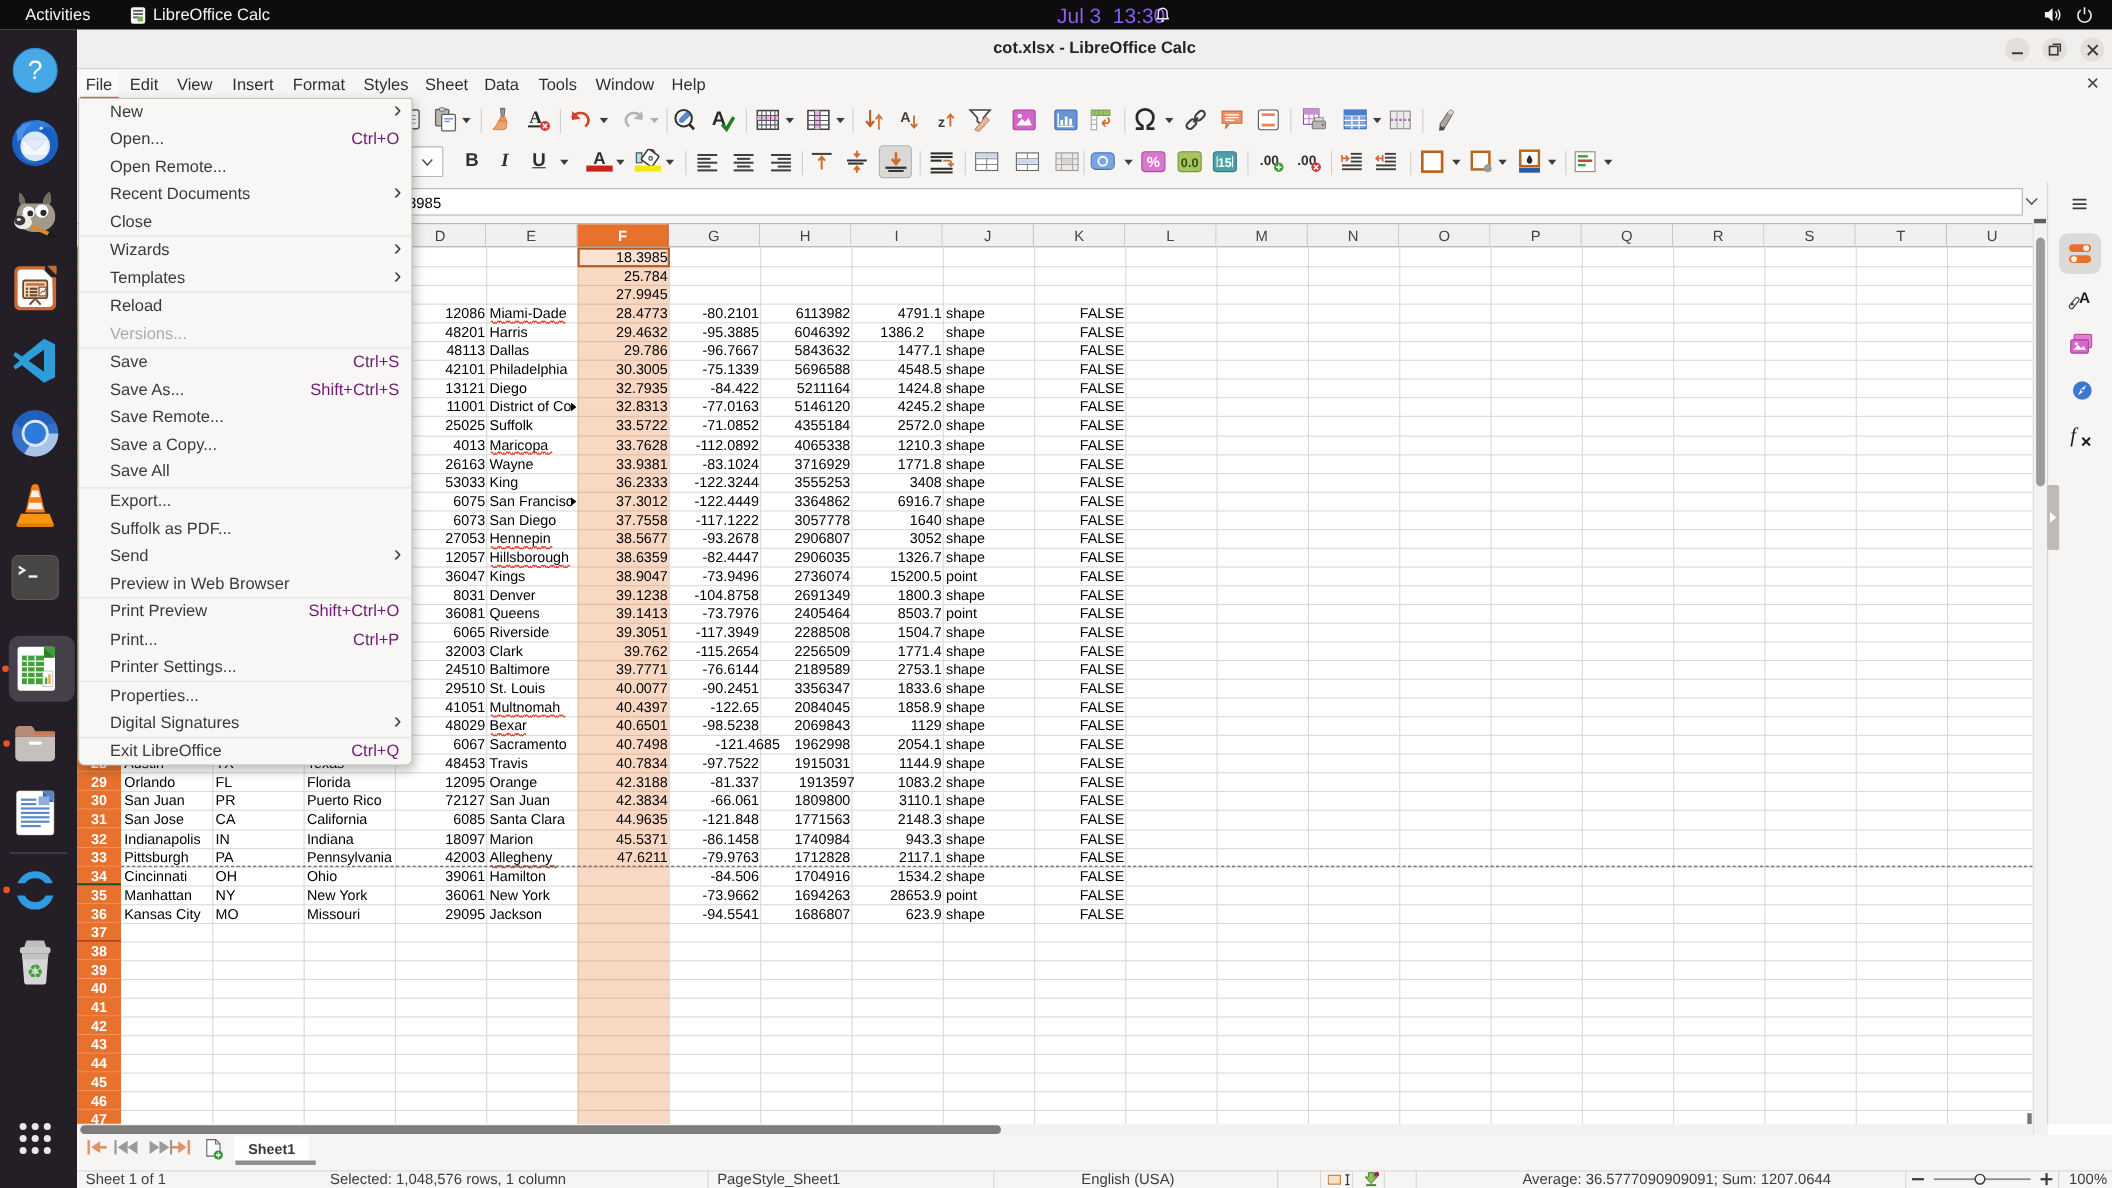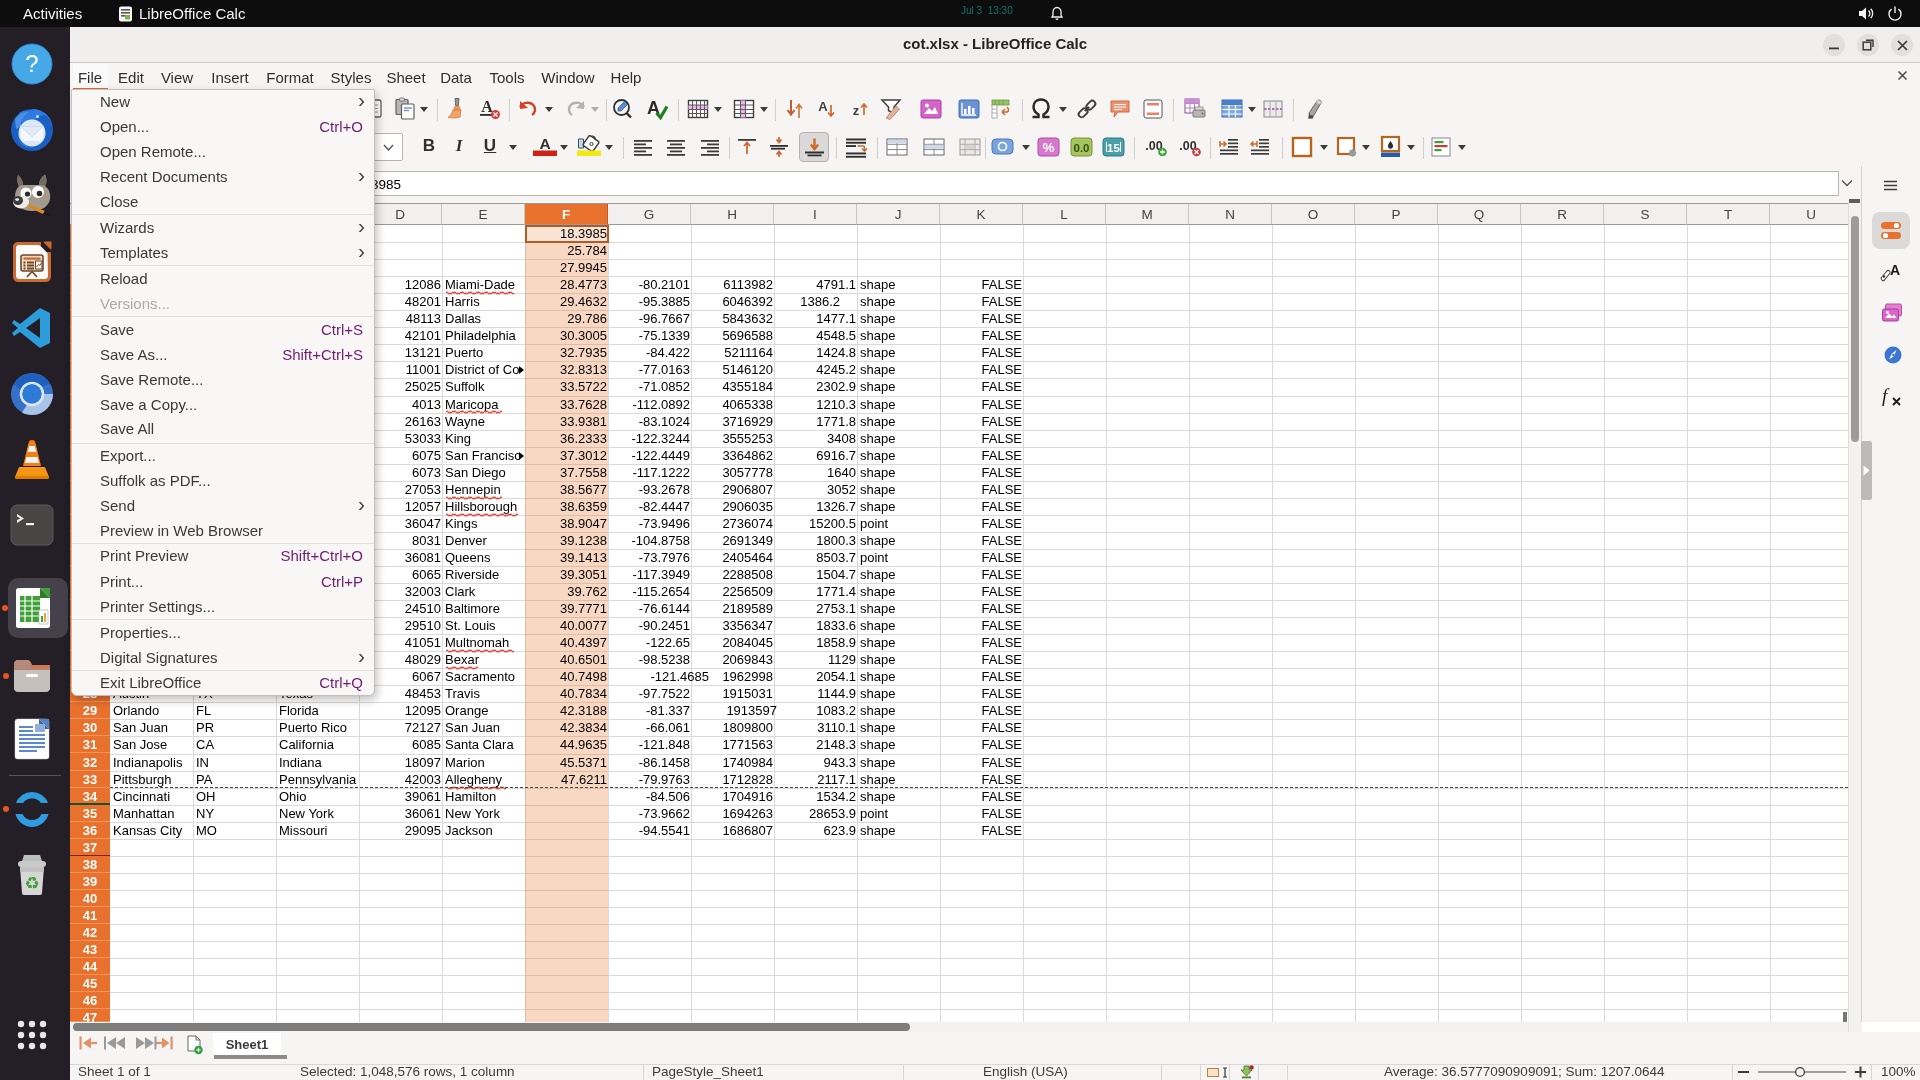--- a/index.html
+++ b/index.html
@@ -24,21 +24,21 @@
 <div class="abs" style="left:0;top:0;width:1920px;height:27px;background:#0d0d0d"></div>
 <div class="abs" style="left:23px;top:5px;font-size:15px;color:#f5f5f5">Activities</div>
 <svg class="abs" style="left:118px;top:6px" width="15" height="16">
     <rect x="1" y="0.5" width="13" height="15" rx="2" fill="#f6f6f6"></rect>
     <rect x="3" y="3" width="9" height="1.6" fill="#5a5a5a"></rect>
     <rect x="3" y="6" width="9" height="1.6" fill="#5a5a5a"></rect>
     <rect x="3" y="9" width="5" height="1.6" fill="#5a5a5a"></rect>
     <rect x="7" y="9" width="5" height="4.5" fill="#7ab648"></rect>
   </svg>
 <div class="abs" style="left:139px;top:5px;font-size:15px;color:#f5f5f5">LibreOffice Calc</div>
-<div class="abs" style="left:961px;top:5px;font-size:10px;color:#0f766e">Jul 3&nbsp; 13:30</div>
+<div class="abs" style="left:961px;top:5px;font-size:19px;color:#8b5cf6">Jul 3&nbsp; 13:30</div>
 <svg class="abs" style="left:1049px;top:6px" width="16" height="16" viewBox="0 0 16 16">
     <path d="M8 1.5 C5.5 1.5 4 3.5 4 6 L4 9 L3 11 L13 11 L12 9 L12 6 C12 3.5 10.5 1.5 8 1.5 Z" fill="none" stroke="#f0f0f0" stroke-width="1.3"></path>
     <path d="M6.5 12.5 a1.5 1.5 0 0 0 3 0" fill="#f0f0f0"></path>
   </svg>
 <svg class="abs" style="left:1858px;top:6px" width="17" height="15" viewBox="0 0 17 15">
     <path d="M1 5 L4 5 L8 1.5 L8 13.5 L4 10 L1 10 Z" fill="#f2f2f2"></path>
     <path d="M10.5 4.5 a4 4 0 0 1 0 6" fill="none" stroke="#f2f2f2" stroke-width="1.3"></path>
     <path d="M12.8 2.8 a7 7 0 0 1 0 9.4" fill="none" stroke="#f2f2f2" stroke-width="1.3"></path>
   </svg>
 <svg class="abs" style="left:1887px;top:5px" width="16" height="17" viewBox="0 0 16 17">
@@ -722,21 +722,21 @@
 <div class="cell num" style="left:940px;top:310px;width:82px">FALSE</div>
 <div class="cell num" style="left:359px;top:327px;width:82px">42101</div>
 <div class="cell" style="left:445px;top:327px">Philadelphia</div>
 <div class="cell num" style="left:525px;top:327px;width:82px">30.3005</div>
 <div class="cell num" style="left:608px;top:327px;width:82px">-75.1339</div>
 <div class="cell num" style="left:691px;top:327px;width:82px">5696588</div>
 <div class="cell num" style="left:774px;top:327px;width:82px">4548.5</div>
 <div class="cell" style="left:860px;top:327px">shape</div>
 <div class="cell num" style="left:940px;top:327px;width:82px">FALSE</div>
 <div class="cell num" style="left:359px;top:344px;width:82px">13121</div>
-<div class="cell" style="left:445px;top:344px">Puerto</div>
+<div class="cell" style="left:445px;top:344px">Diego</div>
 <div class="cell num" style="left:525px;top:344px;width:82px">32.7935</div>
 <div class="cell num" style="left:608px;top:344px;width:82px">-84.422</div>
 <div class="cell num" style="left:691px;top:344px;width:82px">5211164</div>
 <div class="cell num" style="left:774px;top:344px;width:82px">1424.8</div>
 <div class="cell" style="left:860px;top:344px">shape</div>
 <div class="cell num" style="left:940px;top:344px;width:82px">FALSE</div>
 <div class="cell num" style="left:359px;top:361px;width:82px">11001</div>
 <div class="cell" style="left:445px;top:361px">District of Co</div>
 <div class="cell num" style="left:525px;top:361px;width:82px">32.8313</div>
 <div class="cell num" style="left:608px;top:361px;width:82px">-77.0163</div>
@@ -745,21 +745,21 @@
 <div class="cell" style="left:860px;top:361px">shape</div>
 <div class="cell num" style="left:940px;top:361px;width:82px">FALSE</div>
 <svg class="abs" style="left:519px;top:366px" width="5" height="8" viewBox="0 0 5 8">
     <path d="M0 0 L5 4 L0 8 Z" fill="#000"></path>
   </svg>
 <div class="cell num" style="left:359px;top:378px;width:82px">25025</div>
 <div class="cell" style="left:445px;top:378px">Suffolk</div>
 <div class="cell num" style="left:525px;top:378px;width:82px">33.5722</div>
 <div class="cell num" style="left:608px;top:378px;width:82px">-71.0852</div>
 <div class="cell num" style="left:691px;top:378px;width:82px">4355184</div>
-<div class="cell num" style="left:774px;top:378px;width:82px">2302.9</div>
+<div class="cell num" style="left:774px;top:378px;width:82px">2572.0</div>
 <div class="cell" style="left:860px;top:378px">shape</div>
 <div class="cell num" style="left:940px;top:378px;width:82px">FALSE</div>
 <div class="cell num" style="left:359px;top:396px;width:82px">4013</div>
 <div class="cell" style="left:445px;top:396px">Maricopa</div>
 <div class="cell num" style="left:525px;top:396px;width:82px">33.7628</div>
 <div class="cell num" style="left:608px;top:396px;width:82px">-112.0892</div>
 <div class="cell num" style="left:691px;top:396px;width:82px">4065338</div>
 <div class="cell num" style="left:774px;top:396px;width:82px">1210.3</div>
 <div class="cell" style="left:860px;top:396px">shape</div>
 <div class="cell num" style="left:940px;top:396px;width:82px">FALSE</div>

